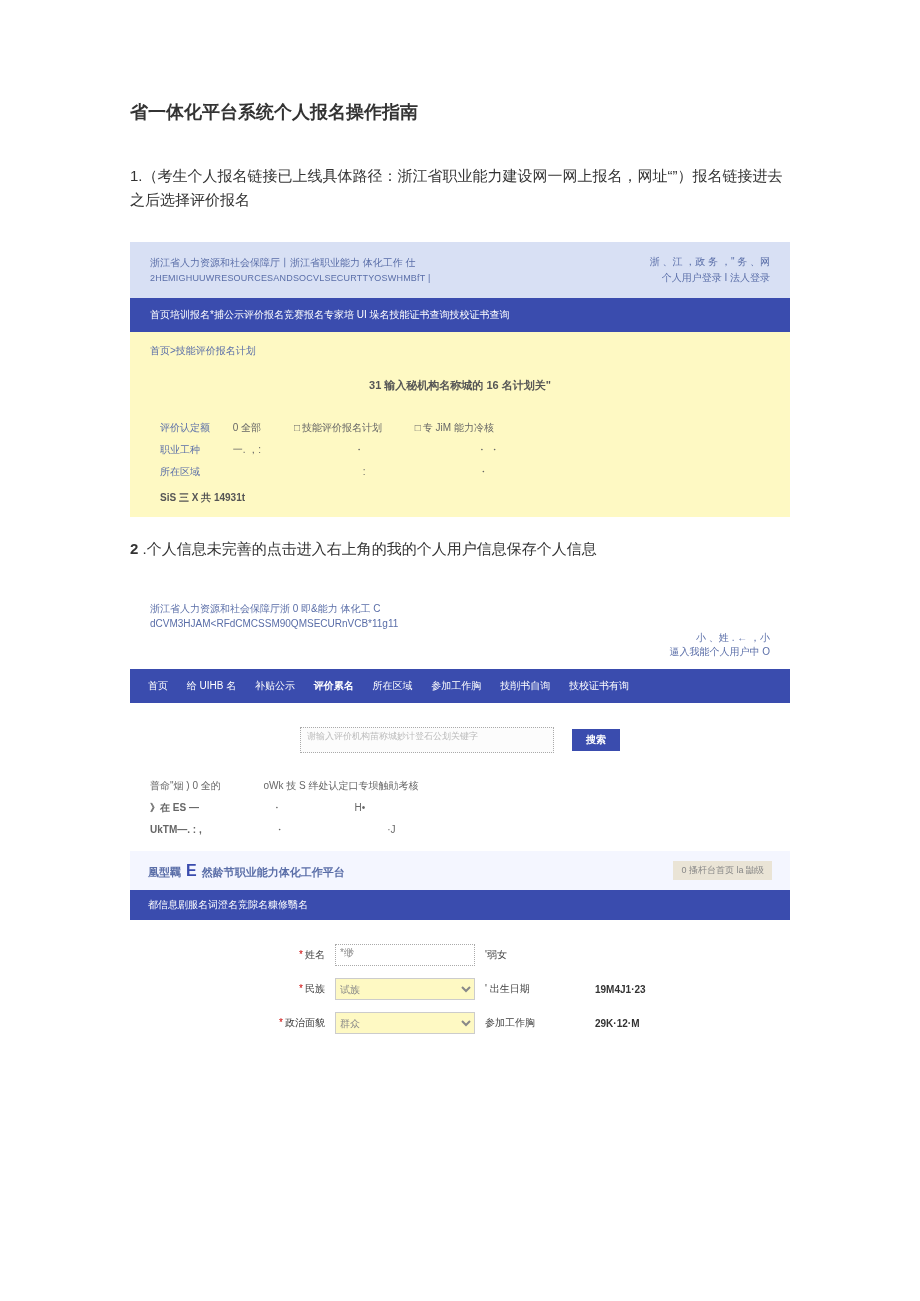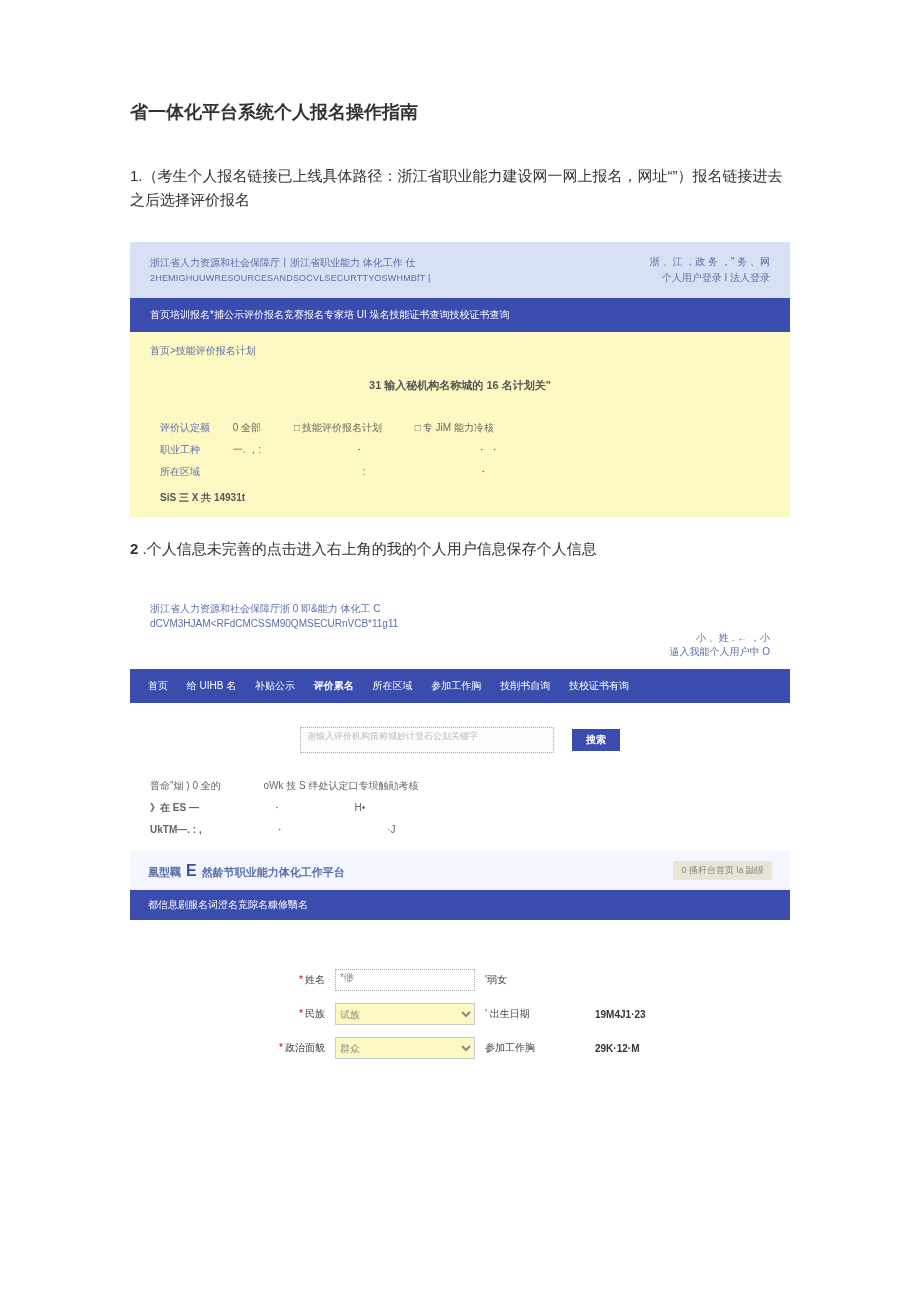--- a/index.html
+++ b/index.html
@@ -139,21 +139,20 @@
     padding:8px 18px;
     font-size:10px;
   }
   .form-area {
     padding: 24px 0;
     display:flex;
     flex-direction:column;
     gap:12px;
     font-size:10px;
     color:#555;
-    margin-top:25px;
   }
   .form-row {
     display:flex;
     align-items:center;
     justify-content:center;
     gap:10px;
   }
   .form-row .lbl {
     width: 90px;
     text-align:right;

